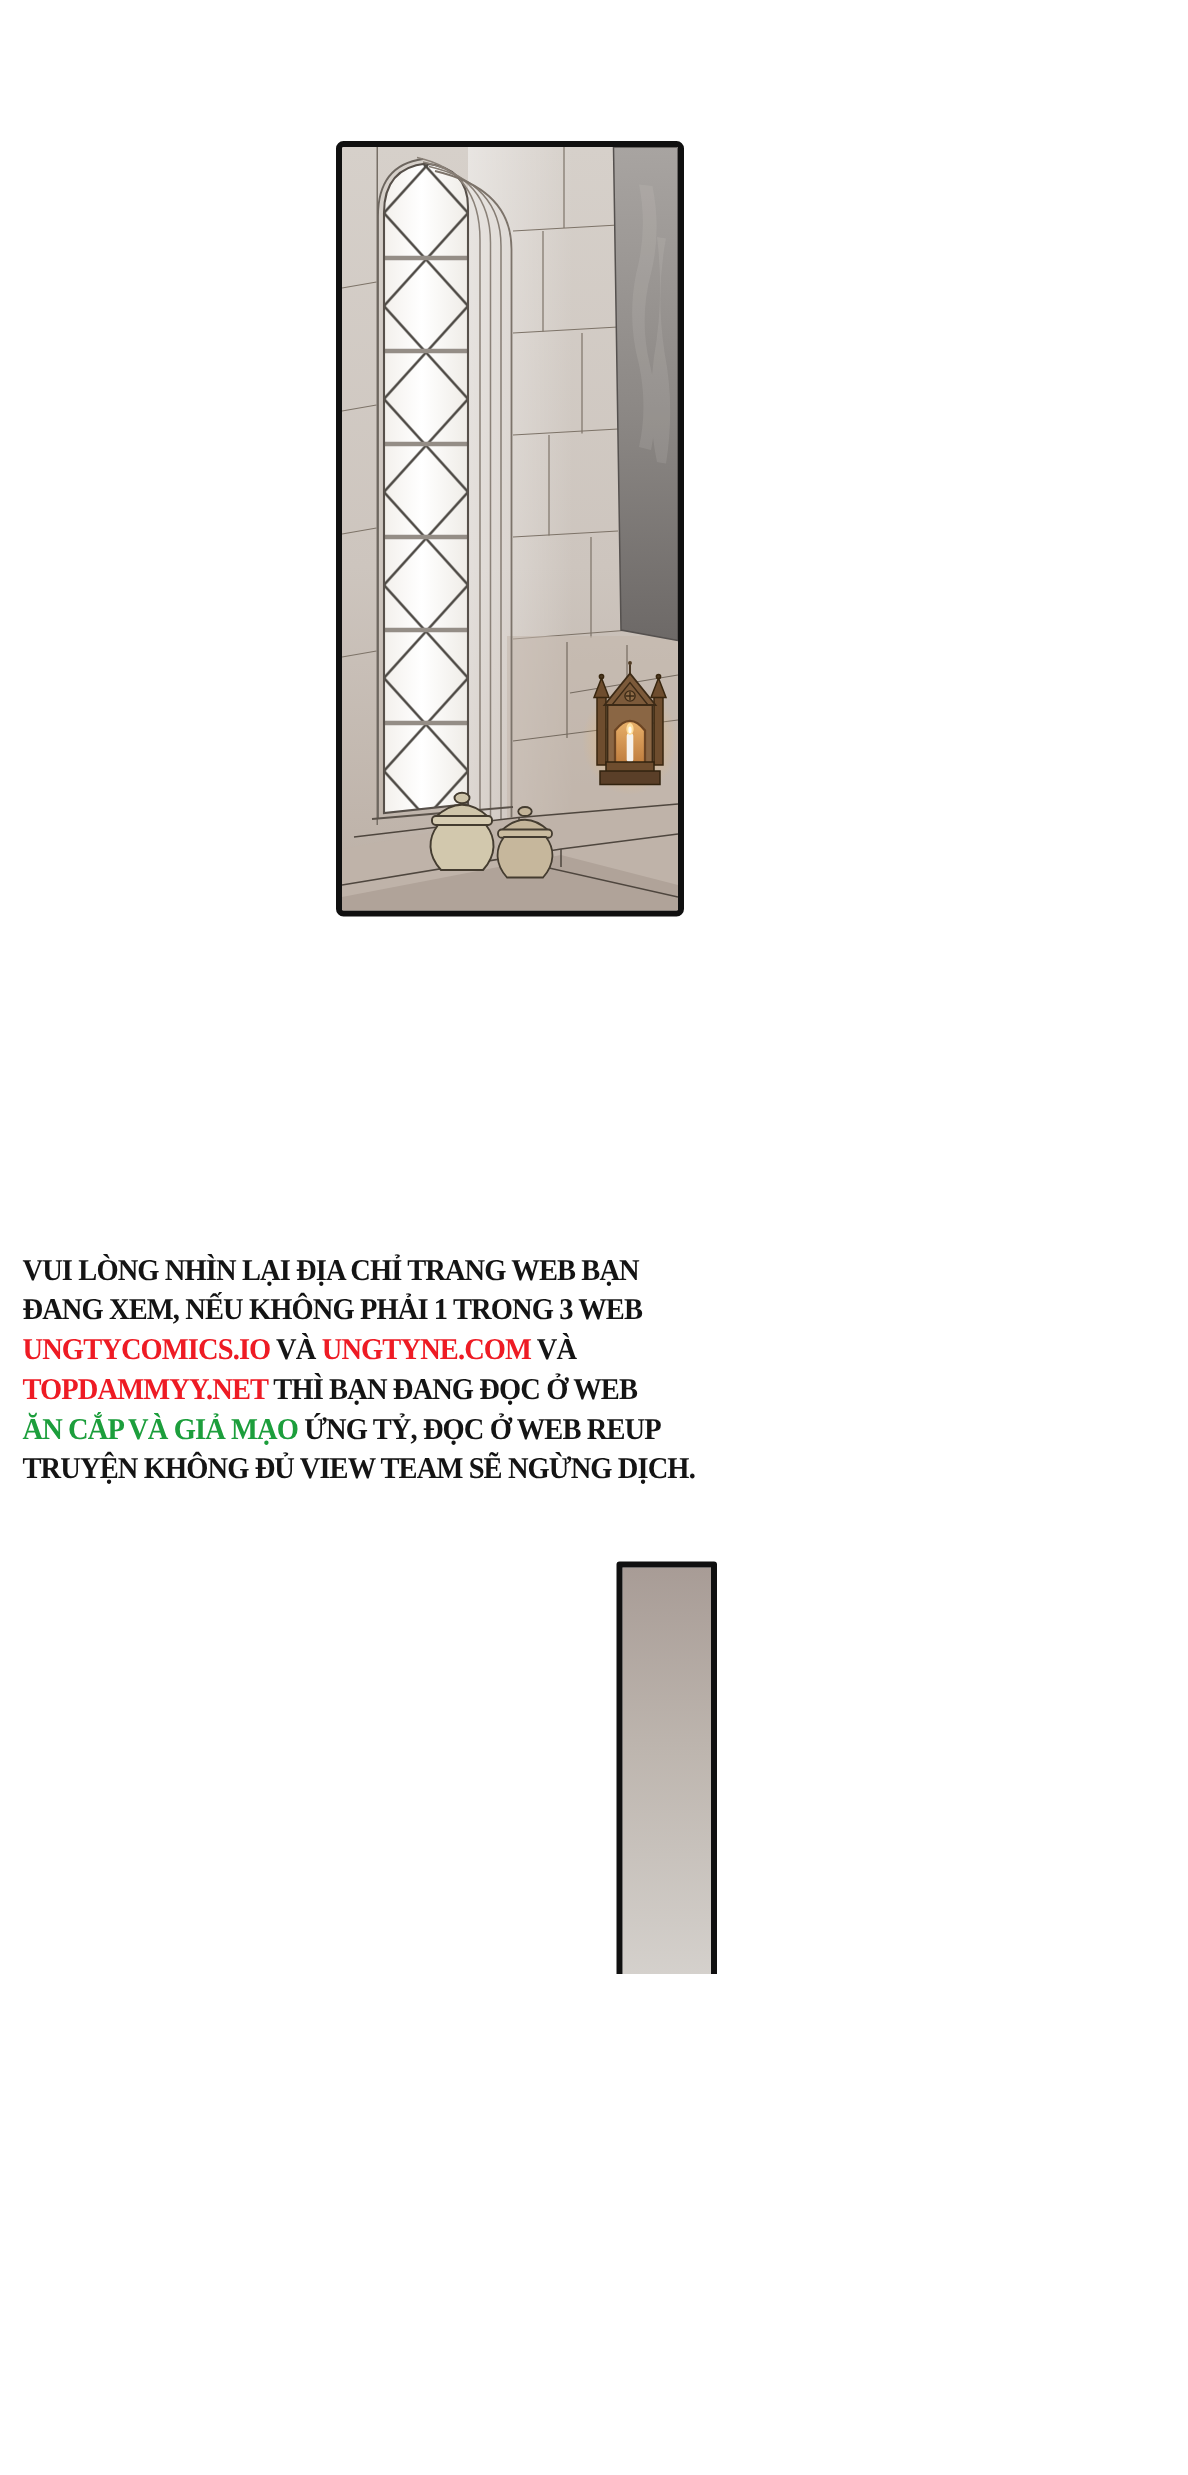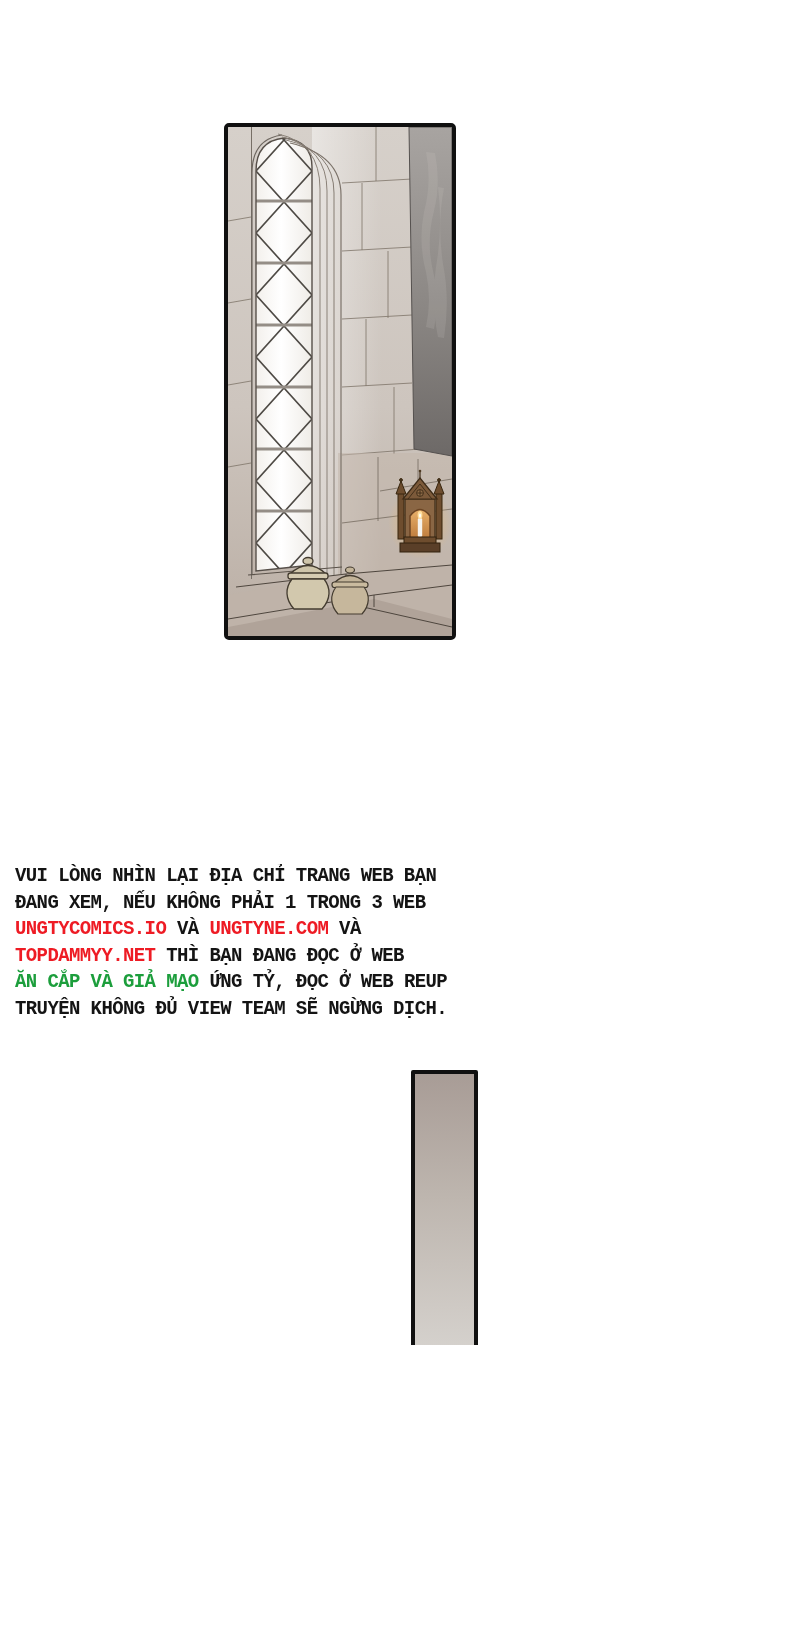--- a/index.html
+++ b/index.html
@@ -1,22 +1,21 @@
 <!DOCTYPE html>
 <html style="--notice-black: #141414; --notice-red: #ee1b24; --notice-green: #1c9e3c;"><head>
 <meta charset="utf-8">
 <style>
   html,body{margin:0;padding:0;background:#ffffff;}
   .page{
     position:relative;
     width:792px;height:1316px;
     background:#ffffff;
     overflow:hidden;
-    font-family:Liberation Mono, monospace;
-    margin-top:29px;
+    font-family:Liberation Serif, serif;
   }
   
   .panel-top{
     position:absolute;left:224px;top:94px;
     width:224px;height:509px;
     border:4px solid #101010;border-radius:5px;
     overflow:hidden;background:#cdc5be;
   }
   .panel-top svg{display:block;}
   

